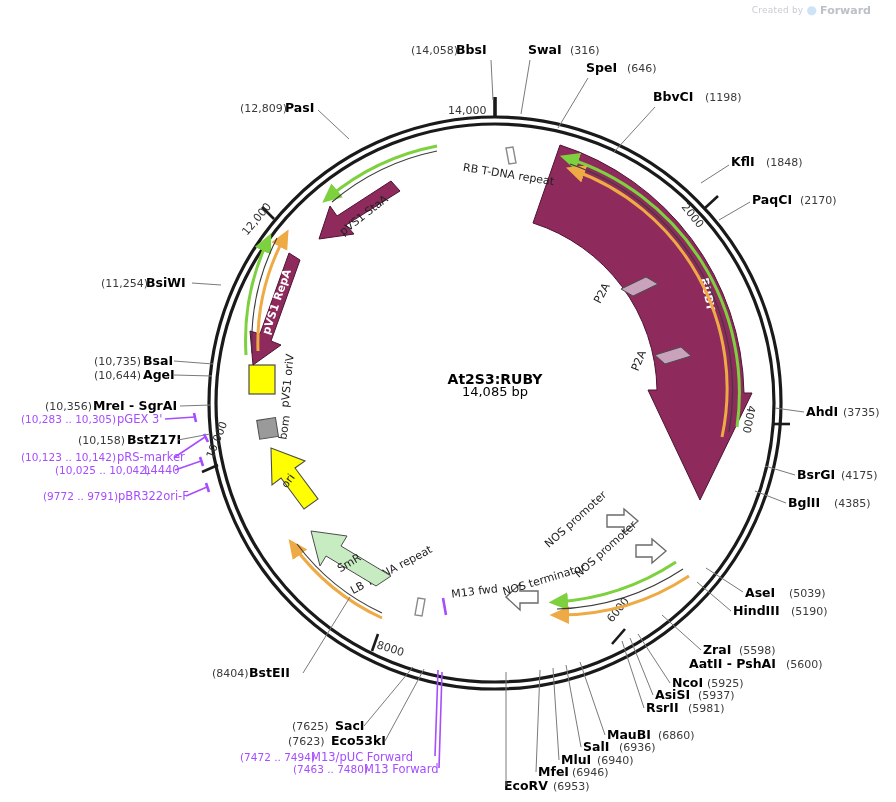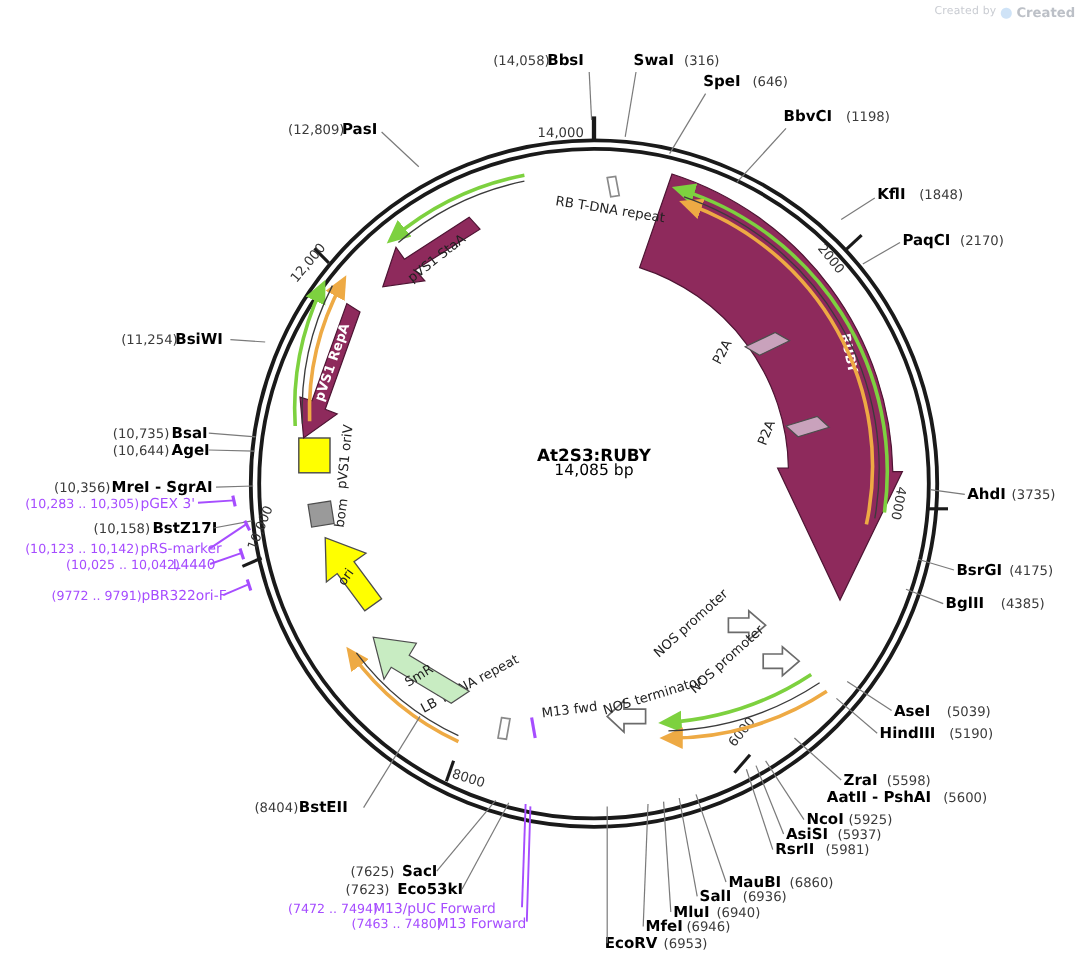--- a/index.html
+++ b/index.html
@@ -1,33 +1,33 @@
 <!DOCTYPE html>
 <html><head>
 <meta charset="utf-8">
 <style>
   * { margin:0; padding:0; box-sizing:border-box; }
   html,body { width:896px; height:802px; background:#ffffff; overflow:hidden; }
   body { font-family:"DejaVu Sans", sans-serif; }
   #map { position:relative; width:896px; height:802px; }
   #svgroot { position:absolute; inset:0; }
-  .wm { position:absolute; top:3px; right:0; font-size:9px; color:#c9ccd2;
+  .wm { position:absolute; top:3px; right:25px; font-size:9px; color:#c9ccd2;
         letter-spacing:.2px; display:flex; align-items:center; gap:3px; }
   .wm .sg { color:#bcc0c7; font-size:11px; font-weight:600; letter-spacing:0; }
   .wm .drop { color:#cfe3f7; font-size:12px; }
 </style>
 </head>
 <body>
 
 <div id="map">
 
   <div class="wm">
     <span>Created by</span>
     <span class="drop">●</span>
-    <span class="sg">Created</span>
+    <span class="sg">Forward</span>
   </div>
 
   <svg id="svgroot" width="896" height="802" viewBox="0 0 896 802">
     <defs>
       <style>
         .enz      { font-family:"DejaVu Sans",sans-serif; font-size:12.5px; font-weight:bold; fill:#000; }
         .pos      { font-family:"DejaVu Sans",sans-serif; font-size:11px;   fill:#3a3a3a; }
         .prim     { font-family:"DejaVu Sans",sans-serif; font-size:11.5px; fill:#a64dff; }
         .primr    { font-family:"DejaVu Sans",sans-serif; font-size:10.5px; fill:#a64dff; }
         .feat     { font-family:"DejaVu Sans",sans-serif; font-size:11px;   fill:#222; }

